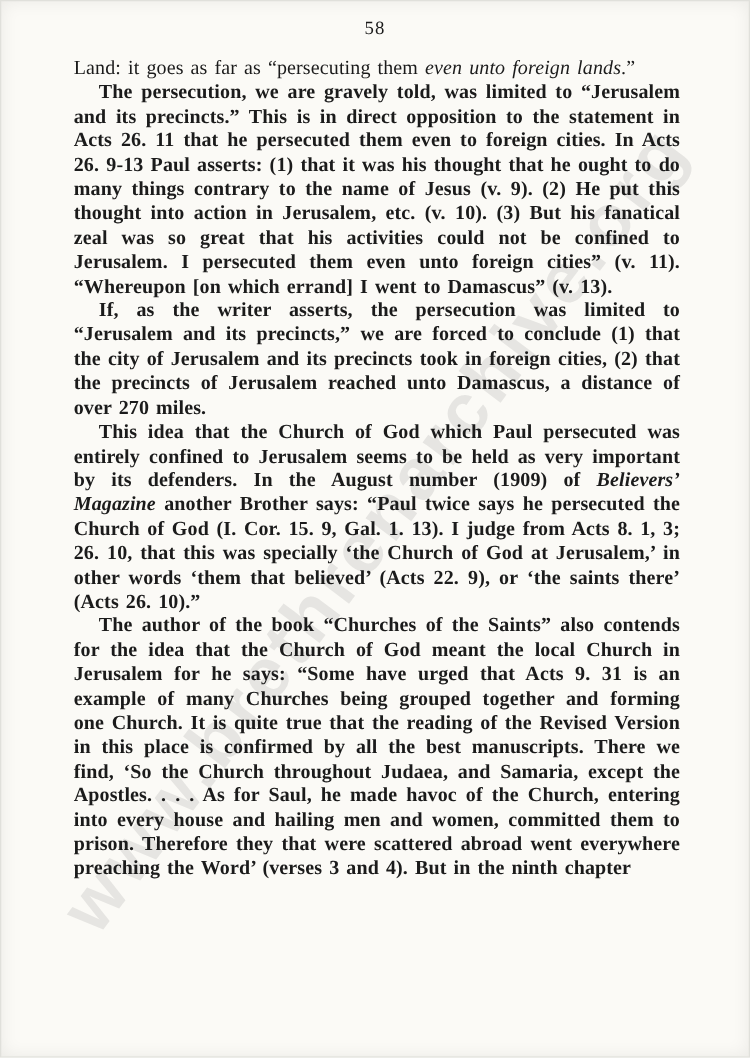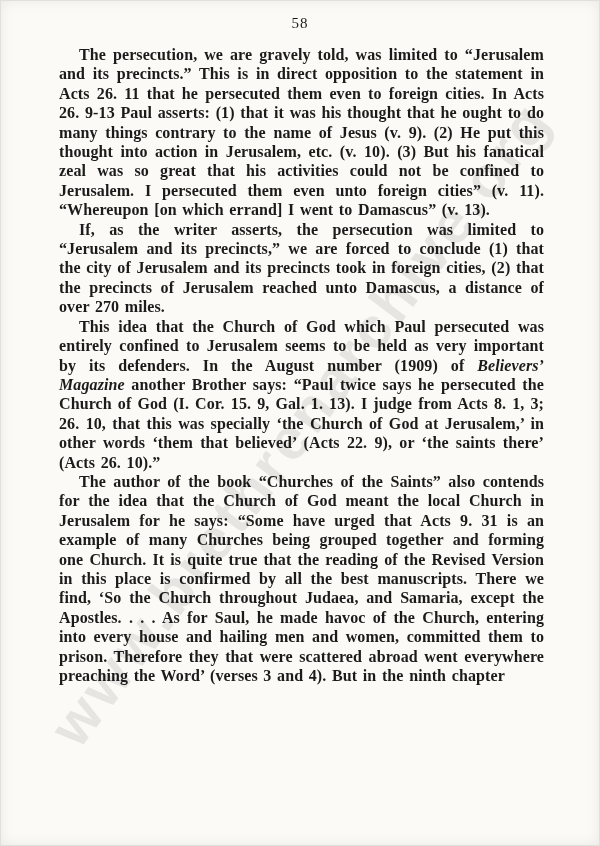--- a/index.html
+++ b/index.html
@@ -65,18 +65,19 @@
     font-style: italic;
   }
 </style>
 </head>
 <body>
 
 <div class="page">
   <div class="watermark">www.brethrenarchive.org</div>
   <div class="page-number">58</div>
   <div class="text-body" id="text-body">
+      <p class=""><span>Land: it goes as far as “persecuting them </span><em>even unto foreign lands</em><span>.”</span></p>
       <p class="indent"><span>The persecution, we are gravely told, was limited to “Jerusalem and its precincts.” This is in direct opposition to the statement in Acts 26. 11 that he persecuted them even to foreign cities. In Acts 26. 9-13 Paul asserts: (1) that it was his thought that he ought to do many things contrary to the name of Jesus (v. 9). (2) He put this thought into action in Jerusalem, etc. (v. 10). (3) But his fanatical zeal was so great that his activities could not be confined to Jerusalem. I persecuted them even unto foreign cities” (v. 11). “Whereupon [on which errand] I went to Damascus” (v. 13).</span></p>
       <p class="indent"><span>If, as the writer asserts, the persecution was limited to “Jerusalem and its precincts,” we are forced to conclude (1) that the city of Jerusalem and its precincts took in foreign cities, (2) that the precincts of Jerusalem reached unto Damascus, a distance of over 270 miles.</span></p>
       <p class="indent"><span>This idea that the Church of God which Paul persecuted was entirely confined to Jerusalem seems to be held as very important by its defenders. In the August number (1909) of </span><em>Believers’ Magazine</em><span> another Brother says: “Paul twice says he persecuted the Church of God (I. Cor. 15. 9, Gal. 1. 13). I judge from Acts 8. 1, 3; 26. 10, that this was specially ‘the Church of God at Jerusalem,’ in other words ‘them that believed’ (Acts 22. 9), or ‘the saints there’ (Acts 26. 10).”</span></p>
       <p class="indent"><span>The author of the book “Churches of the Saints” also contends for the idea that the Church of God meant the local Church in Jerusalem for he says: “Some have urged that Acts 9. 31 is an example of many Churches being grouped together and forming one Church. It is quite true that the reading of the Revised Version in this place is confirmed by all the best manuscripts. There we find, ‘So the Church throughout Judaea, and Samaria, except the Apostles. . . . As for Saul, he made havoc of the Church, entering into every house and hailing men and women, committed them to prison. Therefore they that were scattered abroad went everywhere preaching the Word’ (verses 3 and 4). But in the ninth chapter</span></p>
     </div>
 </div>
 
 </body></html>

